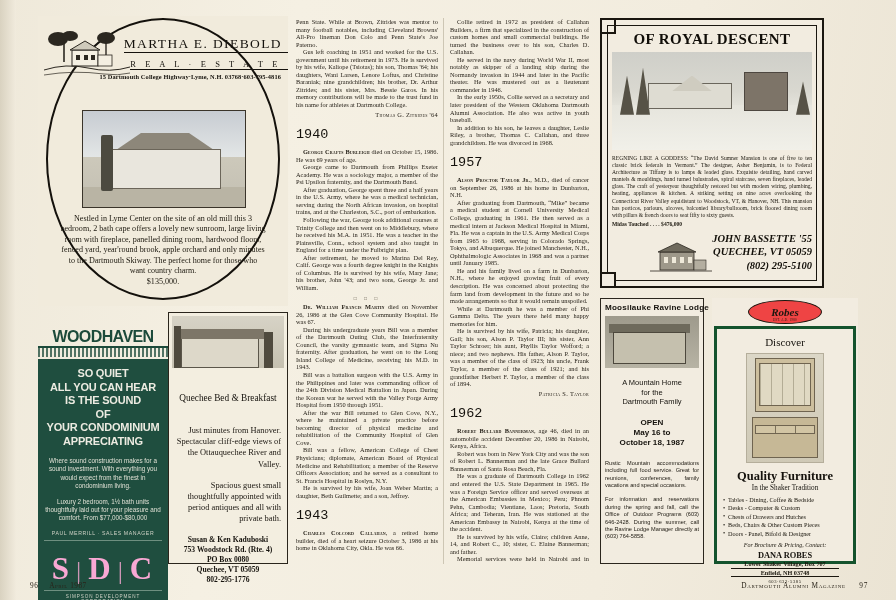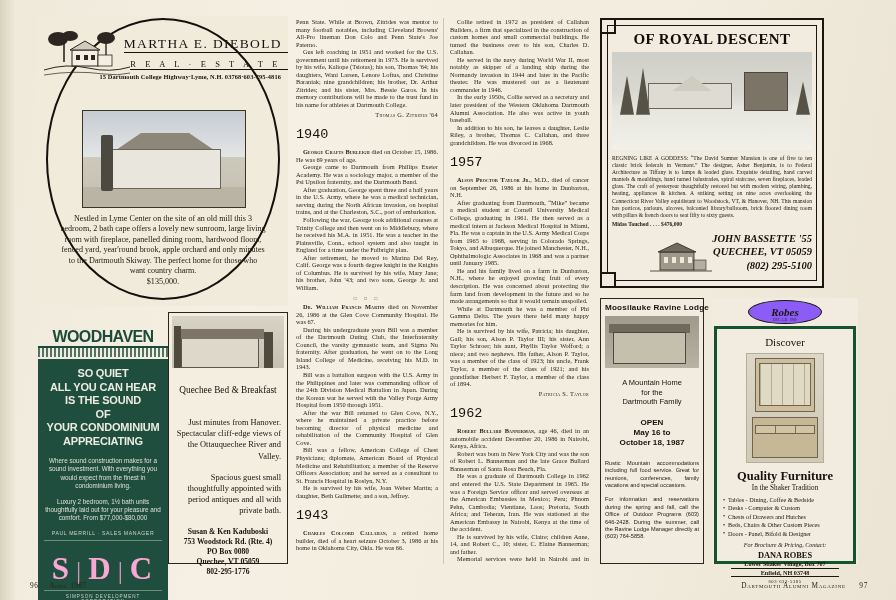--- a/index.html
+++ b/index.html
@@ -146,21 +146,21 @@
     background: #f3eee0;
     padding: 0;
   }
   .qbb-photo {
     height: 52px; margin: 3px 3px 0;
     background: linear-gradient(#d7d3c6,#c5c0b0);
     position: relative; overflow: hidden;
   }
   .qbb-photo .b { position:absolute; background:#8e887a; }
   .qbb-title {
-    text-align:center; font-size:9.3px; margin-top:17px; color:#15120d;
+    text-align:center; font-size:9.3px; margin-top:25px; color:#15120d;
   }
   .qbb-txt {
     text-align:right; font-size:8.4px; line-height:11.2px;
     padding: 0 6px; margin-top: 22px; color:#1a1610;
   }
   .qbb-txt p { margin-bottom: 10px; }
   .qbb-foot {
     text-align:center; font-size:7.6px; line-height:10px;
     font-weight:bold; margin-top: 4px; color:#15120d;
   }
@@ -281,21 +281,21 @@
   .moos-body p { margin-bottom: 7px; }
 
   
   #robes {
     position: absolute; left: 712px; top: 298px; width: 146px; height: 266px;
     background: #f2ece0; padding: 2px;
   }
   .robes-logo {
     width: 74px; height: 24px; margin: 0 auto 2px;
     border: 1.5px solid #1b170f; border-radius: 50%;
-    position: relative; background:#8b5cf6;
+    position: relative; background:#ef4444;
   }
   .robes-logo-txt {
     position:absolute; inset:0; display:flex; align-items:center; justify-content:center;
     font-family:"Liberation Serif", serif; font-style:italic; font-weight:bold;
     font-size:11px; color:#1b170f;
   }
   .robes-logo-small {
     position:absolute; left:0; right:0; bottom:1px; text-align:center;
     font-size:3.1px; letter-spacing:.3px; color:#1b170f;
   }

